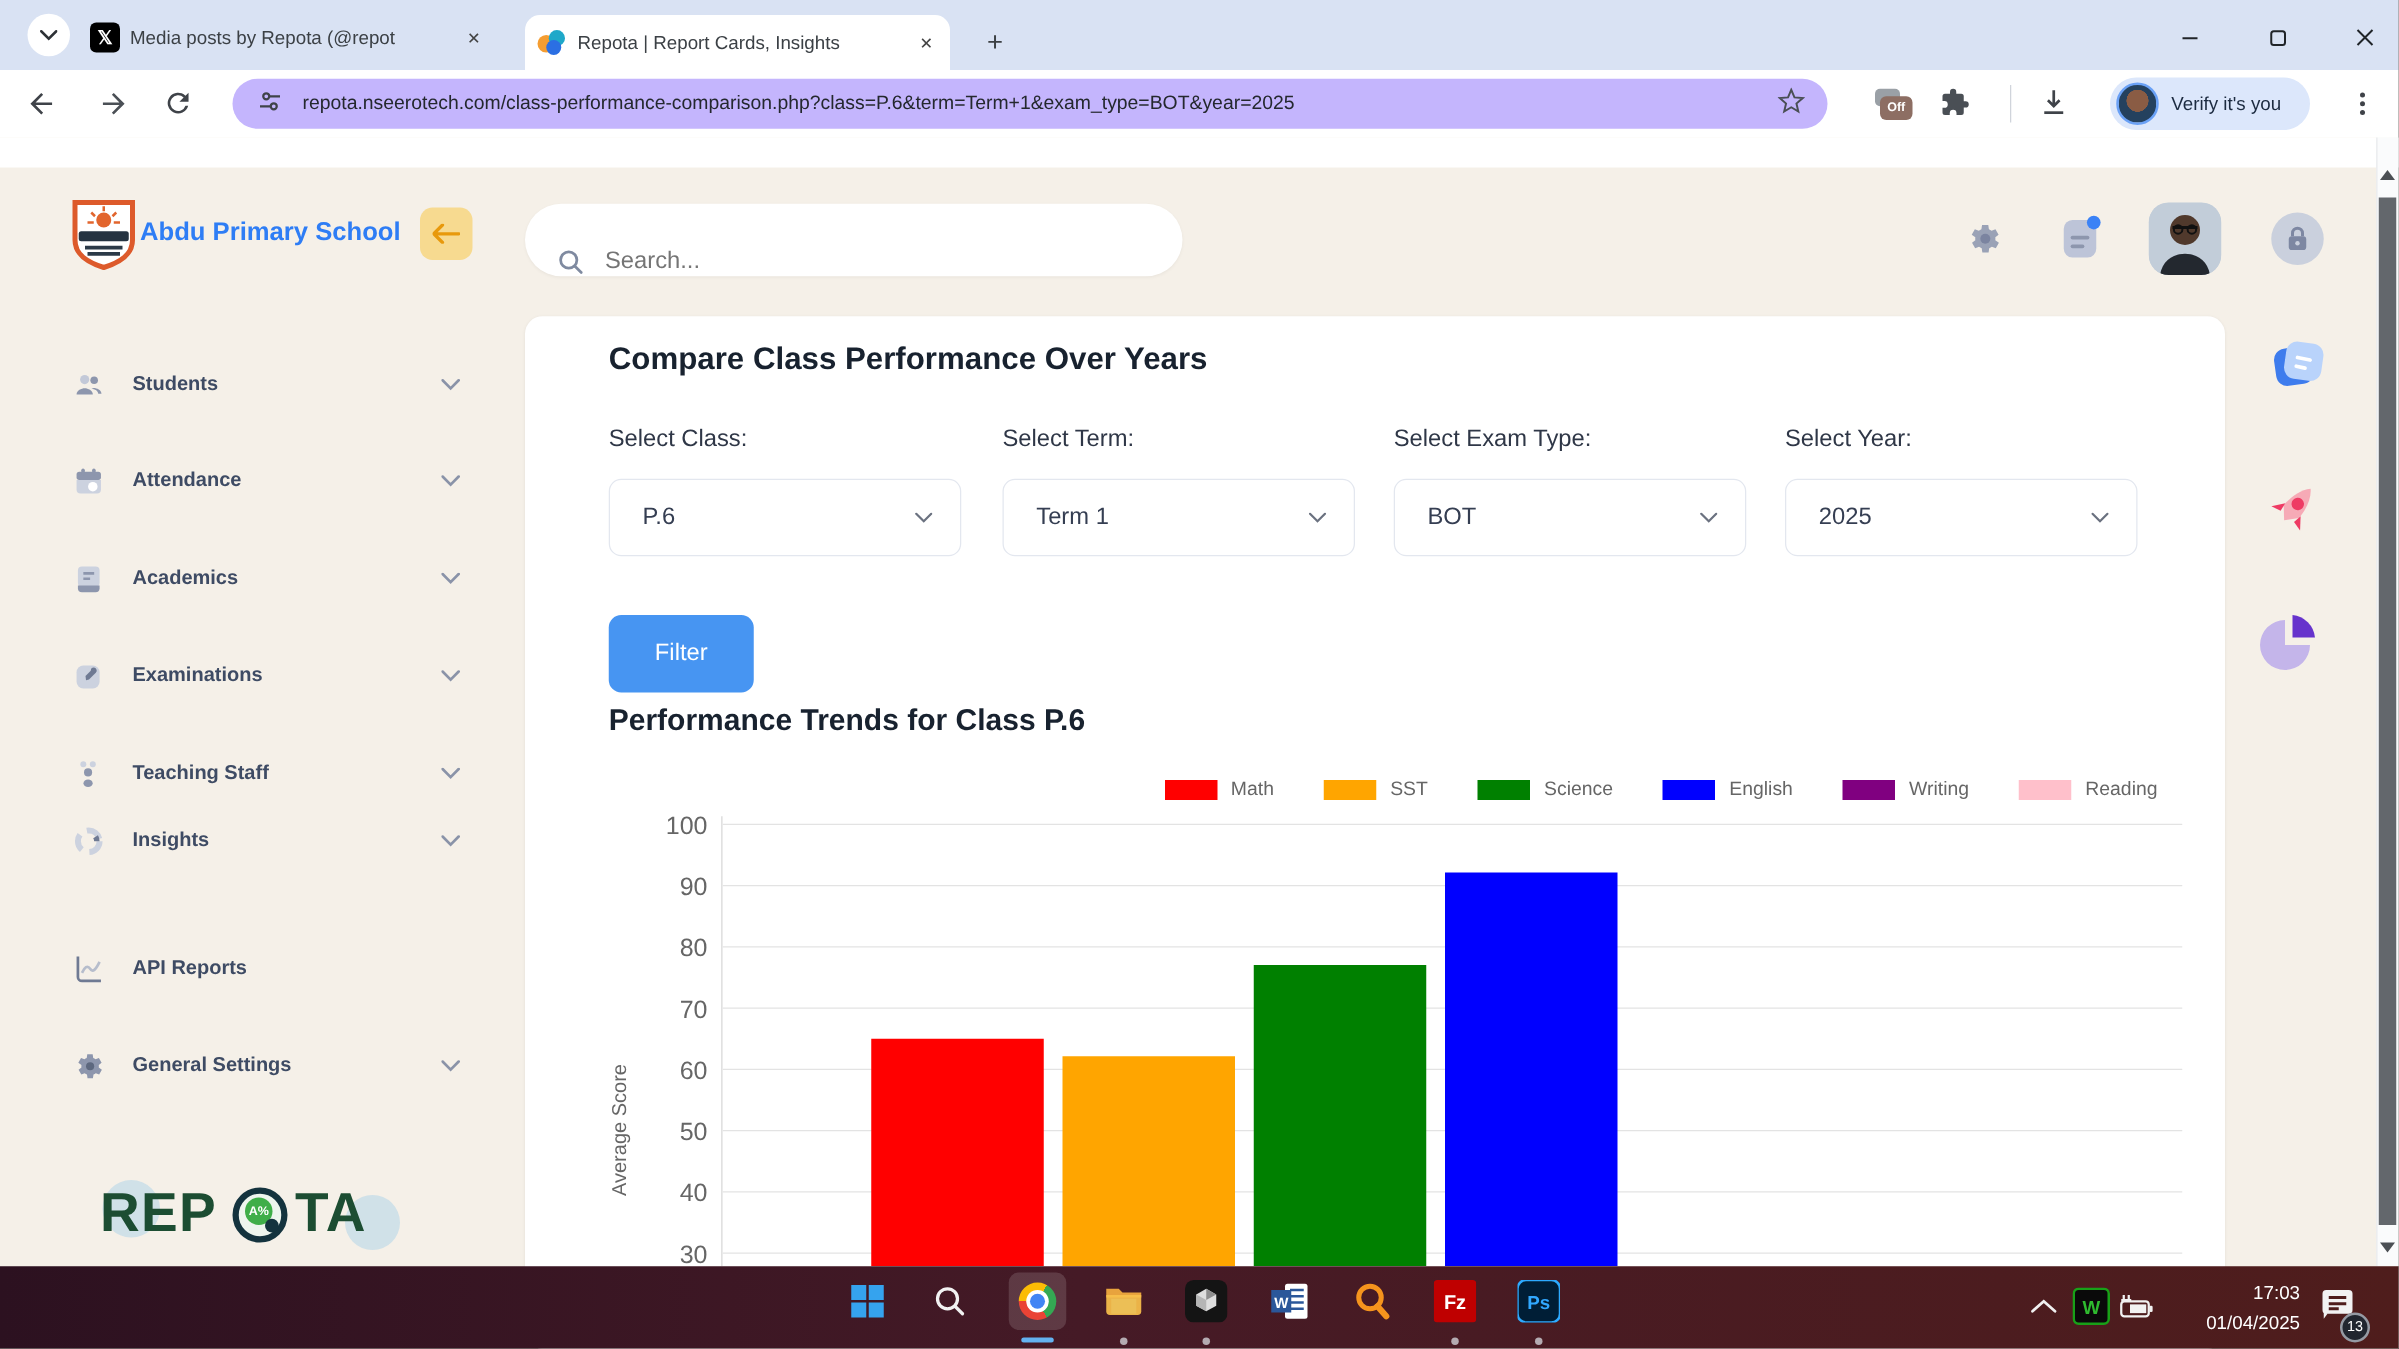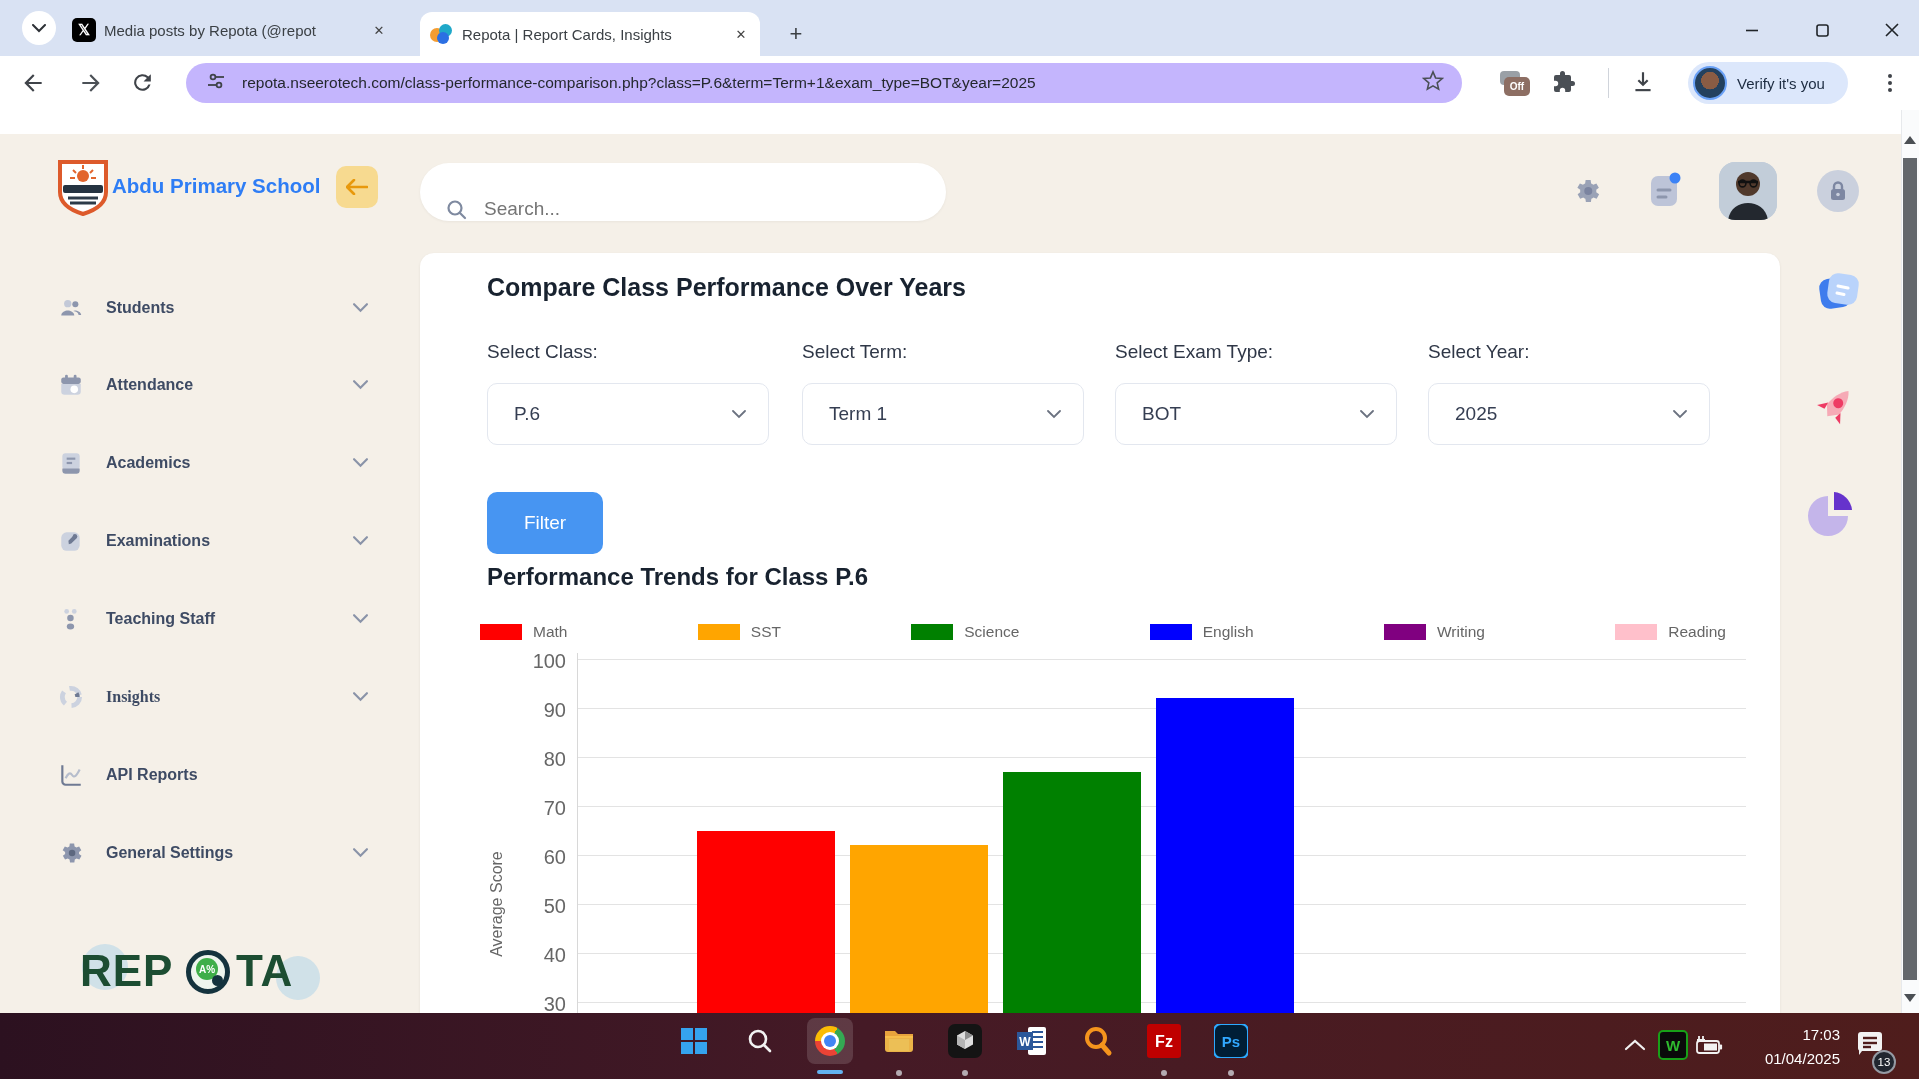--- a/index.html
+++ b/index.html
@@ -32,21 +32,21 @@
     box-shadow:0 1px 3px rgba(0,0,0,.07);}
   .h1{font-size:25px;font-weight:bold;color:#18222f;}
   .flabel{font-size:19px;color:#2f3747;}
   .select{width:282px;height:62px;border:1px solid #e3e7ef;border-radius:10px;background:#fff;
     display:flex;align-items:center;box-sizing:border-box;padding:0 22px 0 26px;}
   .selval{font-size:19px;color:#353e52;flex:1;}
   .btn{width:116px;height:62px;background:#4795f2;border-radius:10px;color:#fff;font-size:19px;
     display:flex;align-items:center;justify-content:center;}
   .h2{font-size:24px;font-weight:bold;color:#18222f;}
   
-  #chart-legend{display:flex;justify-content:space-between;align-items:center;gap:30px;}
+  #chart-legend{display:flex;justify-content:flex-end;align-items:center;gap:40px;}
   .leg-item{display:flex;align-items:center;gap:11px;}
   .leg-box{width:42px;height:16px;}
   .leg-label{font-size:15.5px;color:#666;}
   #chart-plot{overflow:hidden;border-left:1px solid #d8d8d8;}
   .gridline{position:absolute;left:0;width:100%;height:1px;background:#e3e3e3;}
   .bar{position:absolute;width:138px;}
   .tick{position:absolute;right:6px;width:46px;text-align:right;font-size:20px;color:#666;}
   .ylab{font-size:16px;color:#666;}
   
   .sb-track{left:1901px;top:110px;width:18px;height:903px;background:#fafbfc;border-left:1px solid #e7e9ec;}
@@ -256,21 +256,21 @@
         <circle cx="8" cy="5" r="2.2" fill="#ccd2df"></circle>
         <circle cx="15" cy="5" r="2.2" fill="#ccd2df"></circle>
         <circle cx="11.5" cy="11" r="3" fill="#8d96ad"></circle>
         <ellipse cx="11.5" cy="19" rx="3.4" ry="2.8" fill="#8d96ad"></ellipse>
       </svg>
     <span class="side-label">Teaching Staff</span>
     <svg width="15" height="10" viewBox="0 0 14 9" class="chev">
         <path d="M1 1l6 6 6-6" stroke="#8a93a8" stroke-width="2" fill="none" stroke-linecap="round"></path>
       </svg>
   </div>
-  <div class="abs side-item" style="top:681px;font-family:Liberation Serif, serif;">
+  <div class="abs side-item" style="top:657px;">
     <svg width="26" height="26" viewBox="0 0 24 24">
         <circle cx="12" cy="12" r="8" fill="none" stroke="#ccd2df" stroke-width="4.4" stroke-dasharray="12 6"></circle>
         <path d="M18.8 7.5a8 8 0 0 1 1.2 4.5h-4a4.2 4.2 0 0 0-.7-2.3z" fill="#6f7a93"></path>
       </svg>
     <span class="side-label">Insights</span>
     <svg width="15" height="10" viewBox="0 0 14 9" class="chev">
         <path d="M1 1l6 6 6-6" stroke="#8a93a8" stroke-width="2" fill="none" stroke-linecap="round"></path>
       </svg>
   </div>
   <div class="abs side-item" style="top:759px;">

